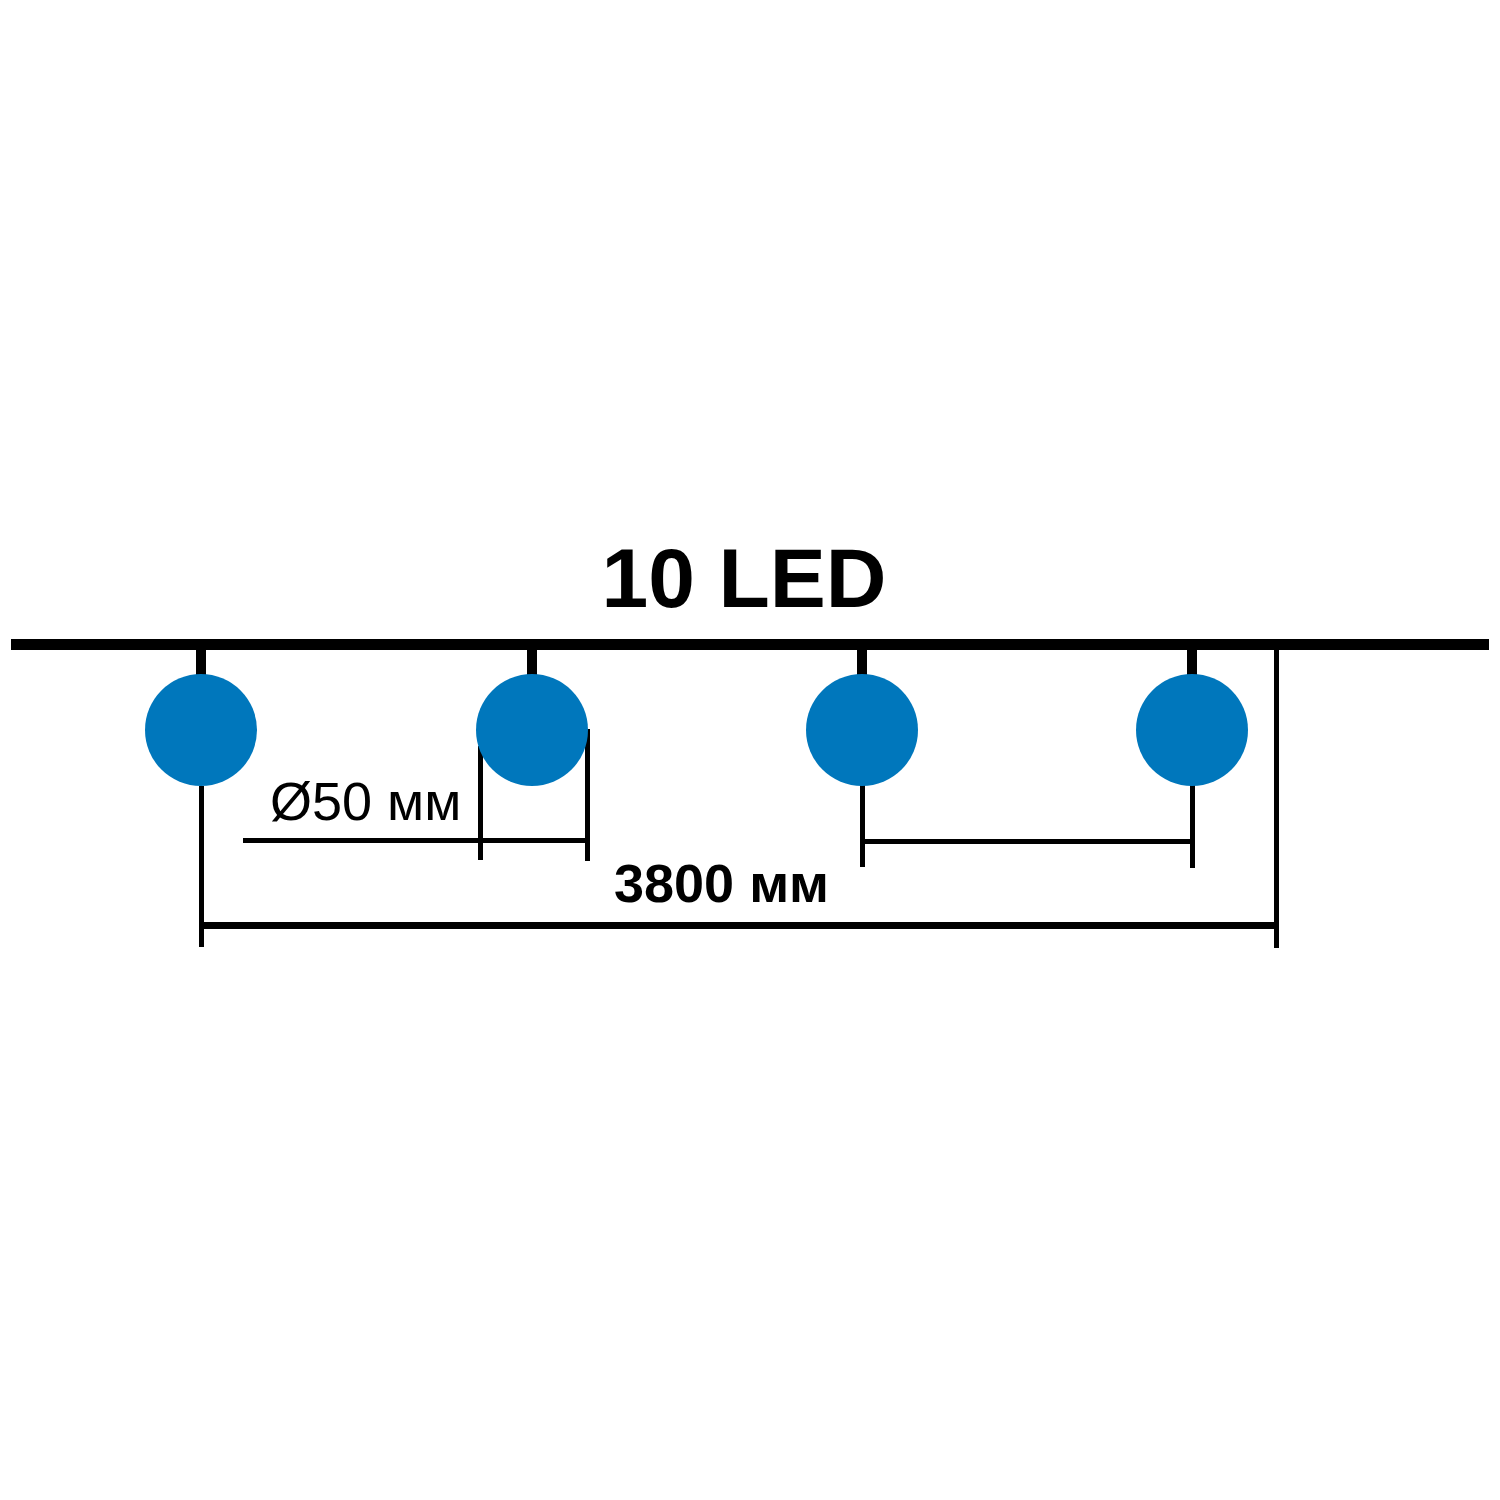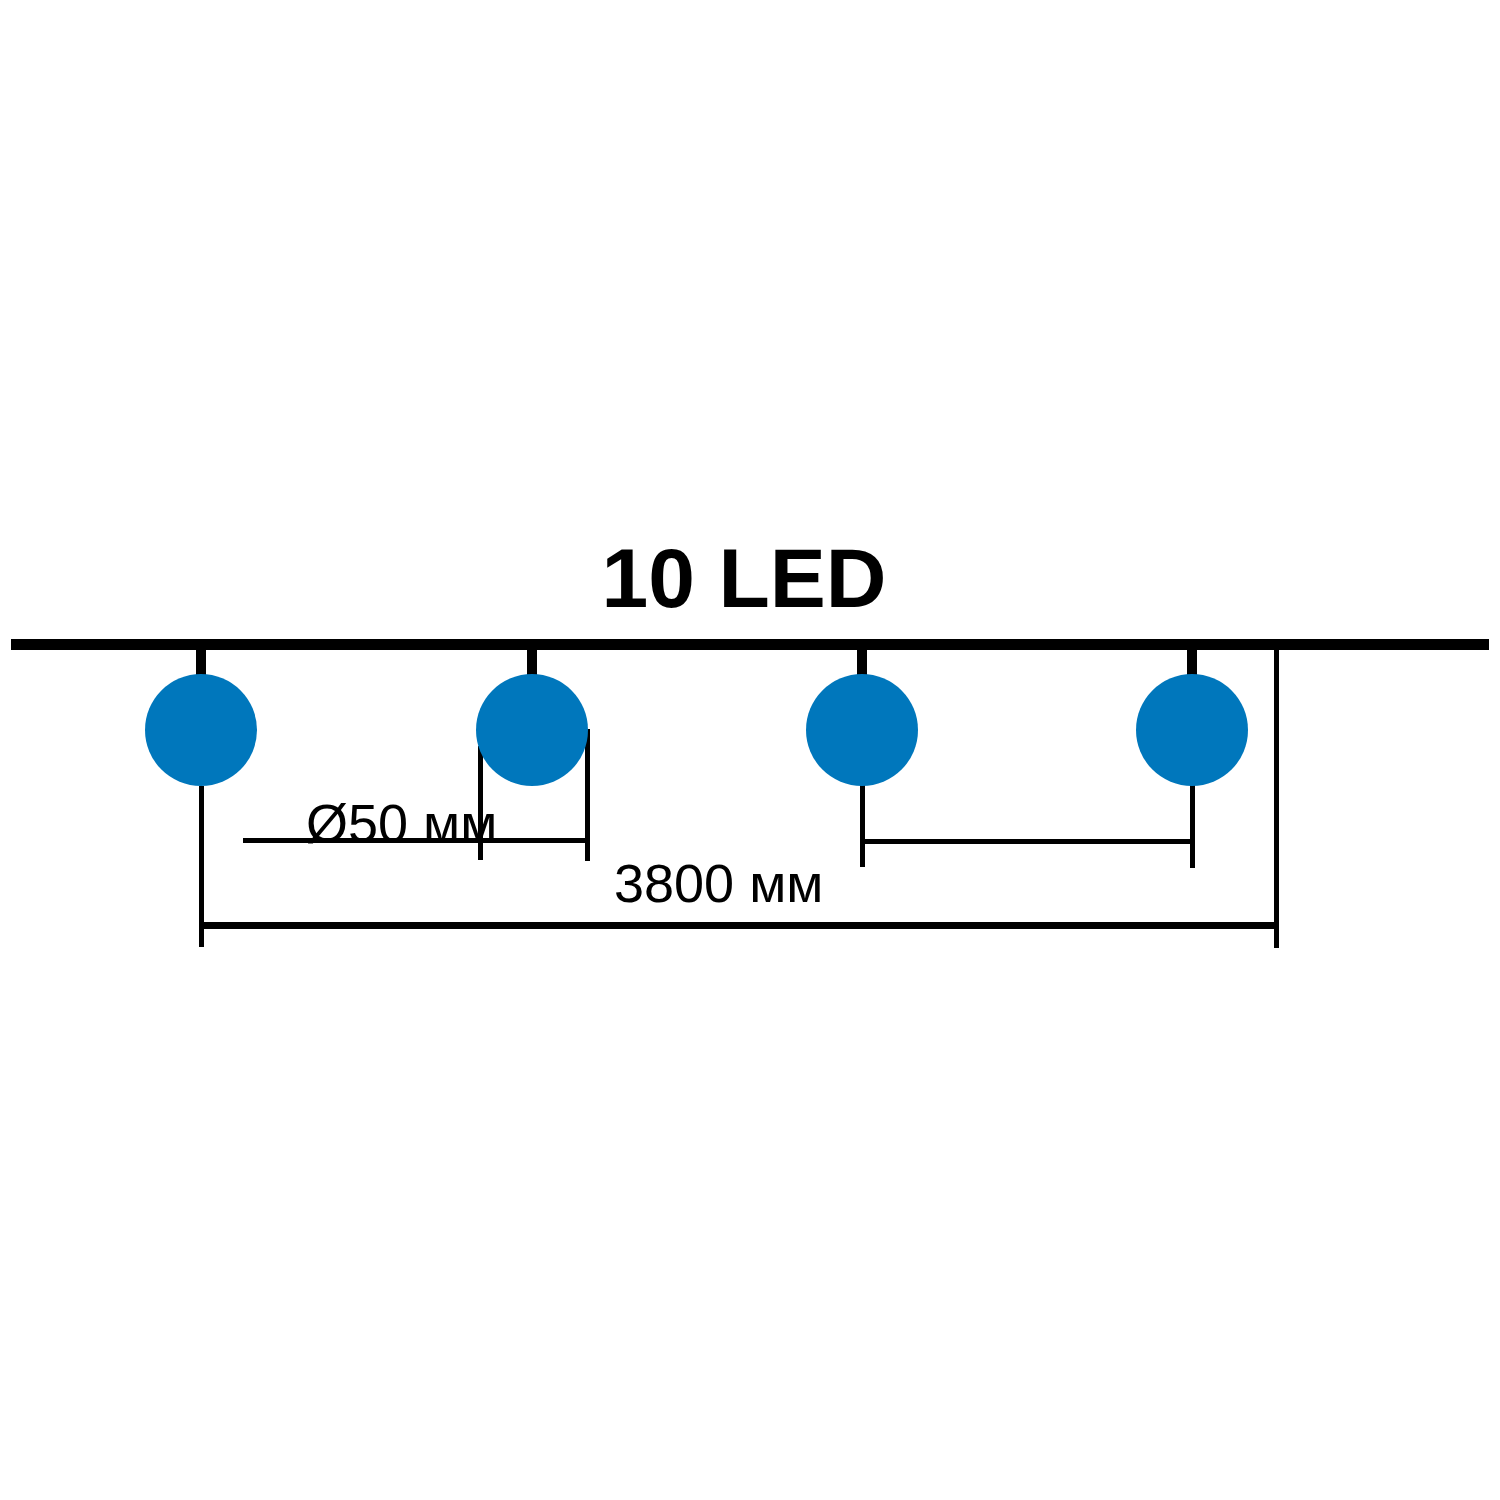--- a/index.html
+++ b/index.html
@@ -84,23 +84,23 @@
 
   .dim-label {
     position: absolute;
     font-size: 54px;
     font-weight: 400;
     line-height: 1;
     color: var(--color-line, #000000);
     white-space: pre;
     z-index: 4;
   }
-  .label-diameter { left: 270px; top: 796px; margin-left: 36px; }
+  .label-diameter { left: 270px; top: 774px; }
   .label-spacing  { left: 944px; top: 774px; }
-  .label-total    { left: 614px; top: 856px; }
+  .label-total    { left: 614px; top: 856px; font-weight: bold; }
 </style>
 </head>
 <body>
 
 <div class="canvas">
 
   <div class="title">10 LED</div>
 
   <div class="wire"></div>
 

